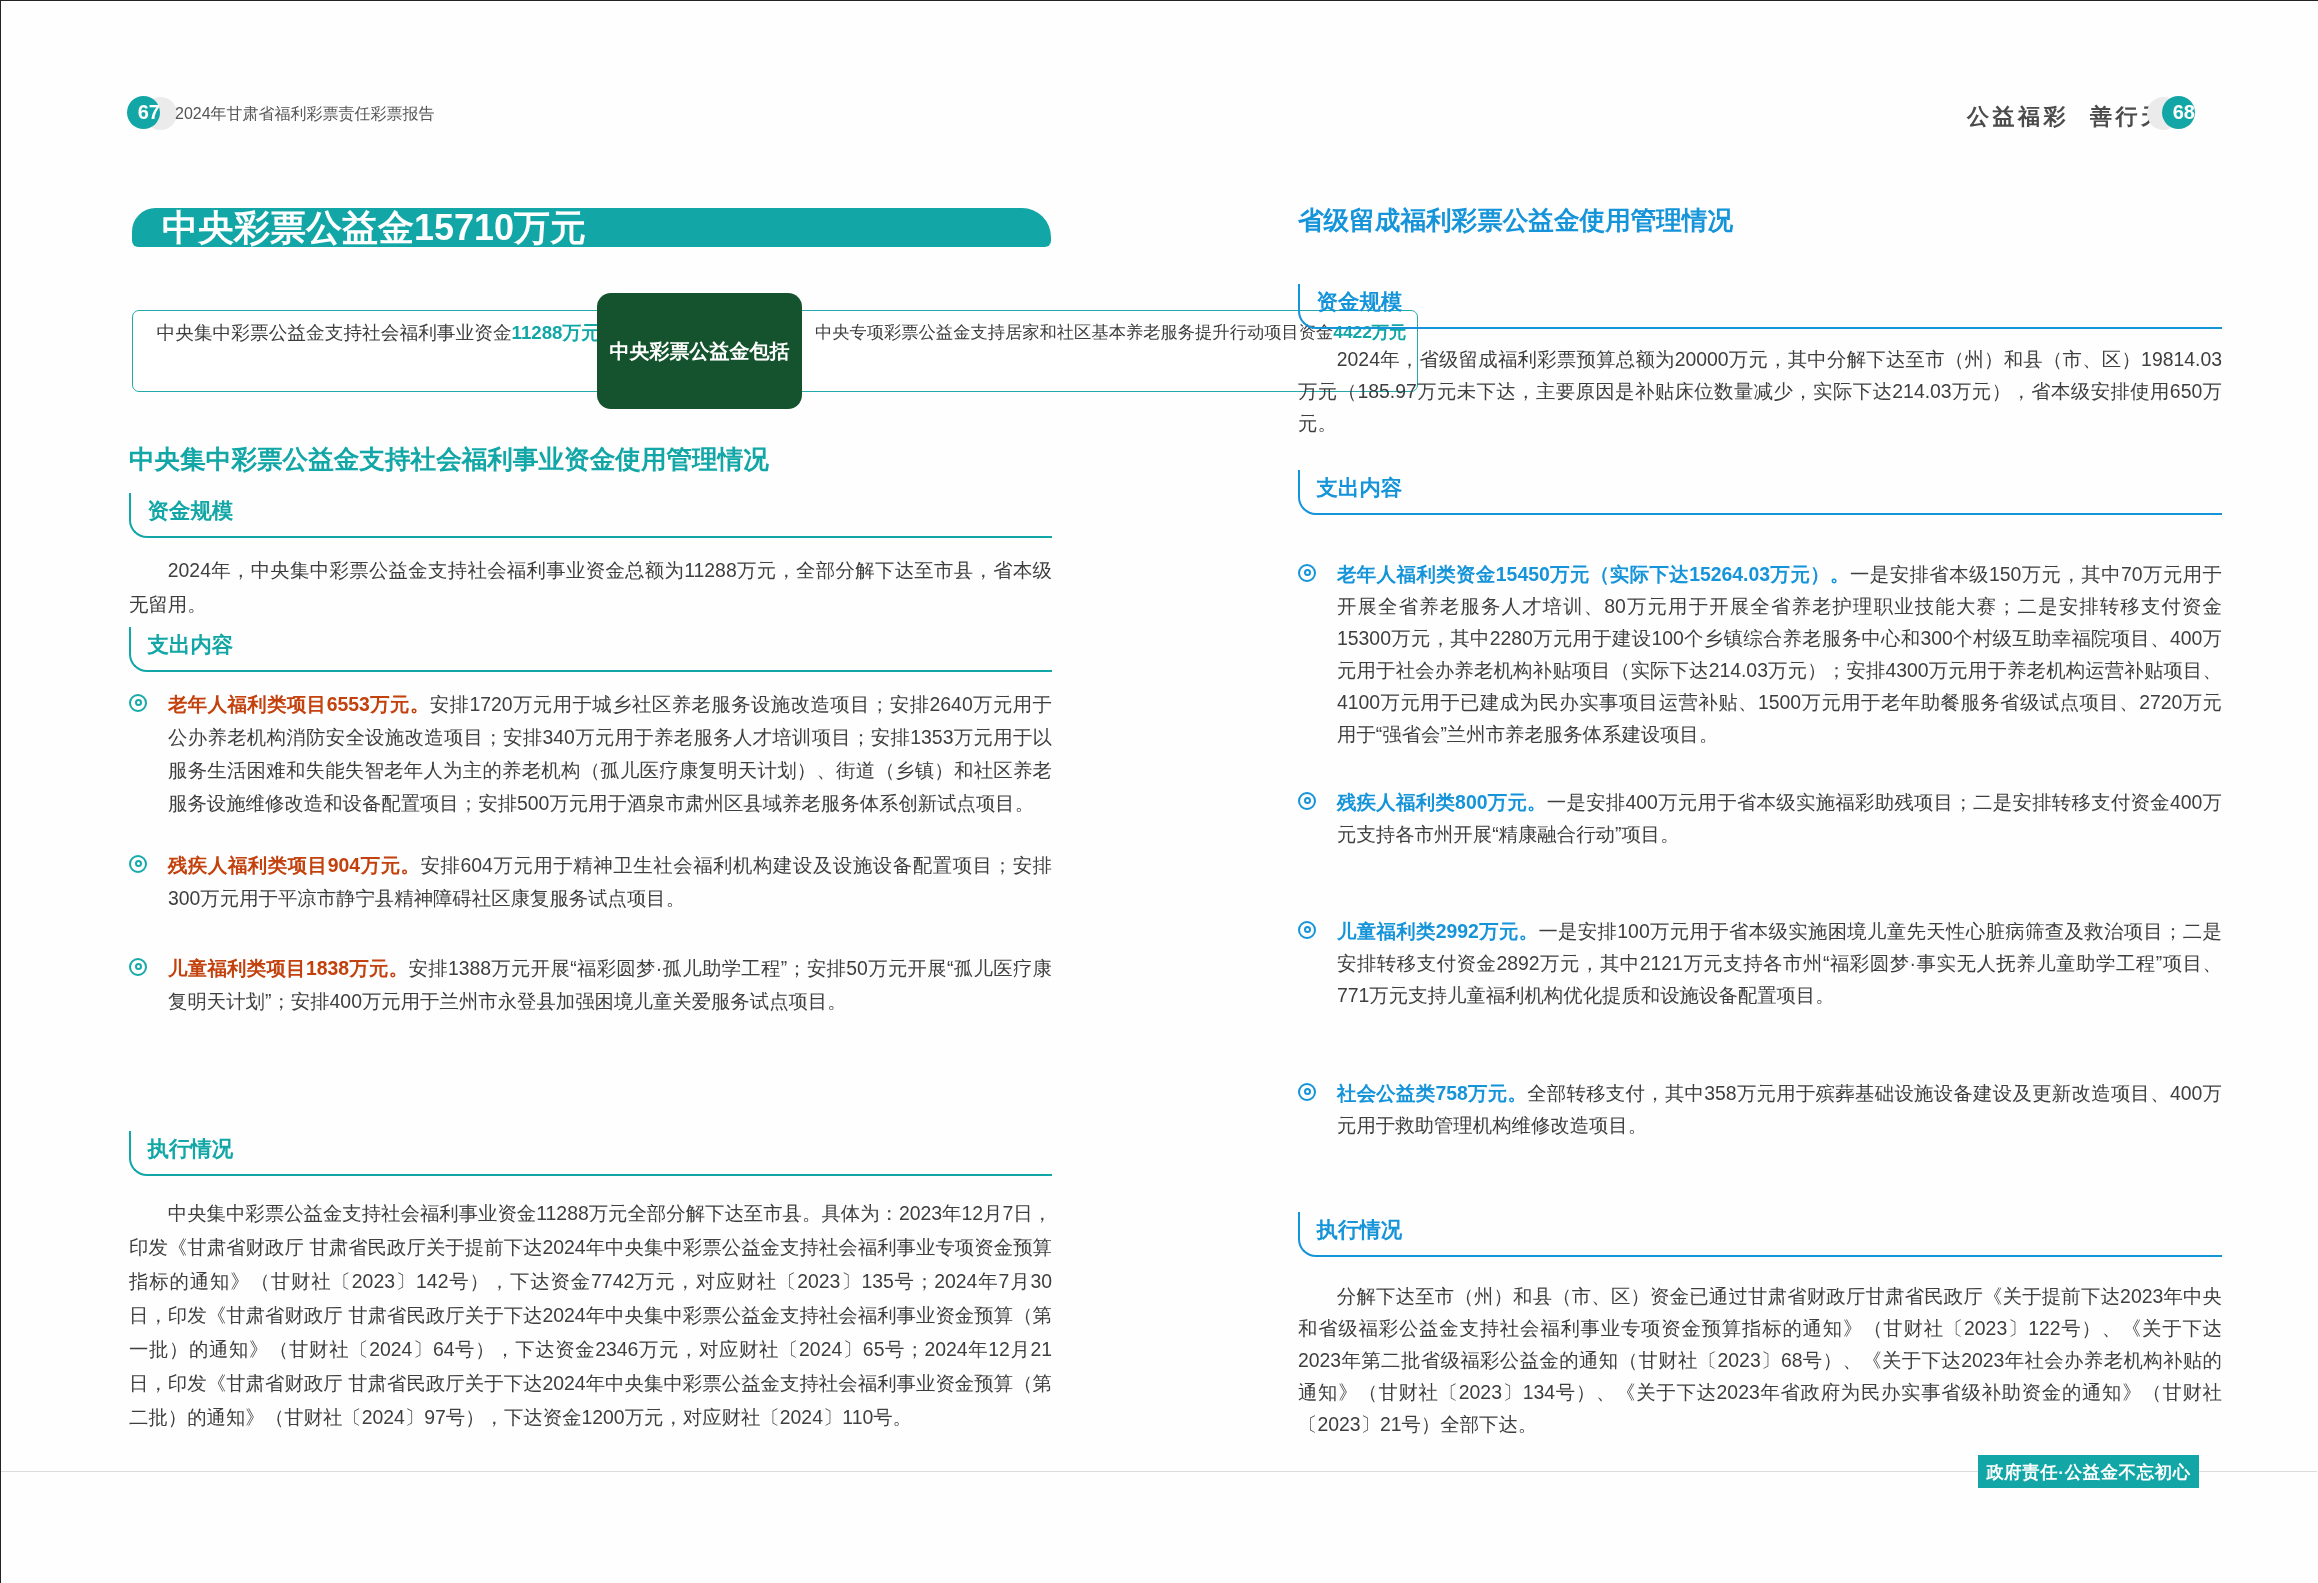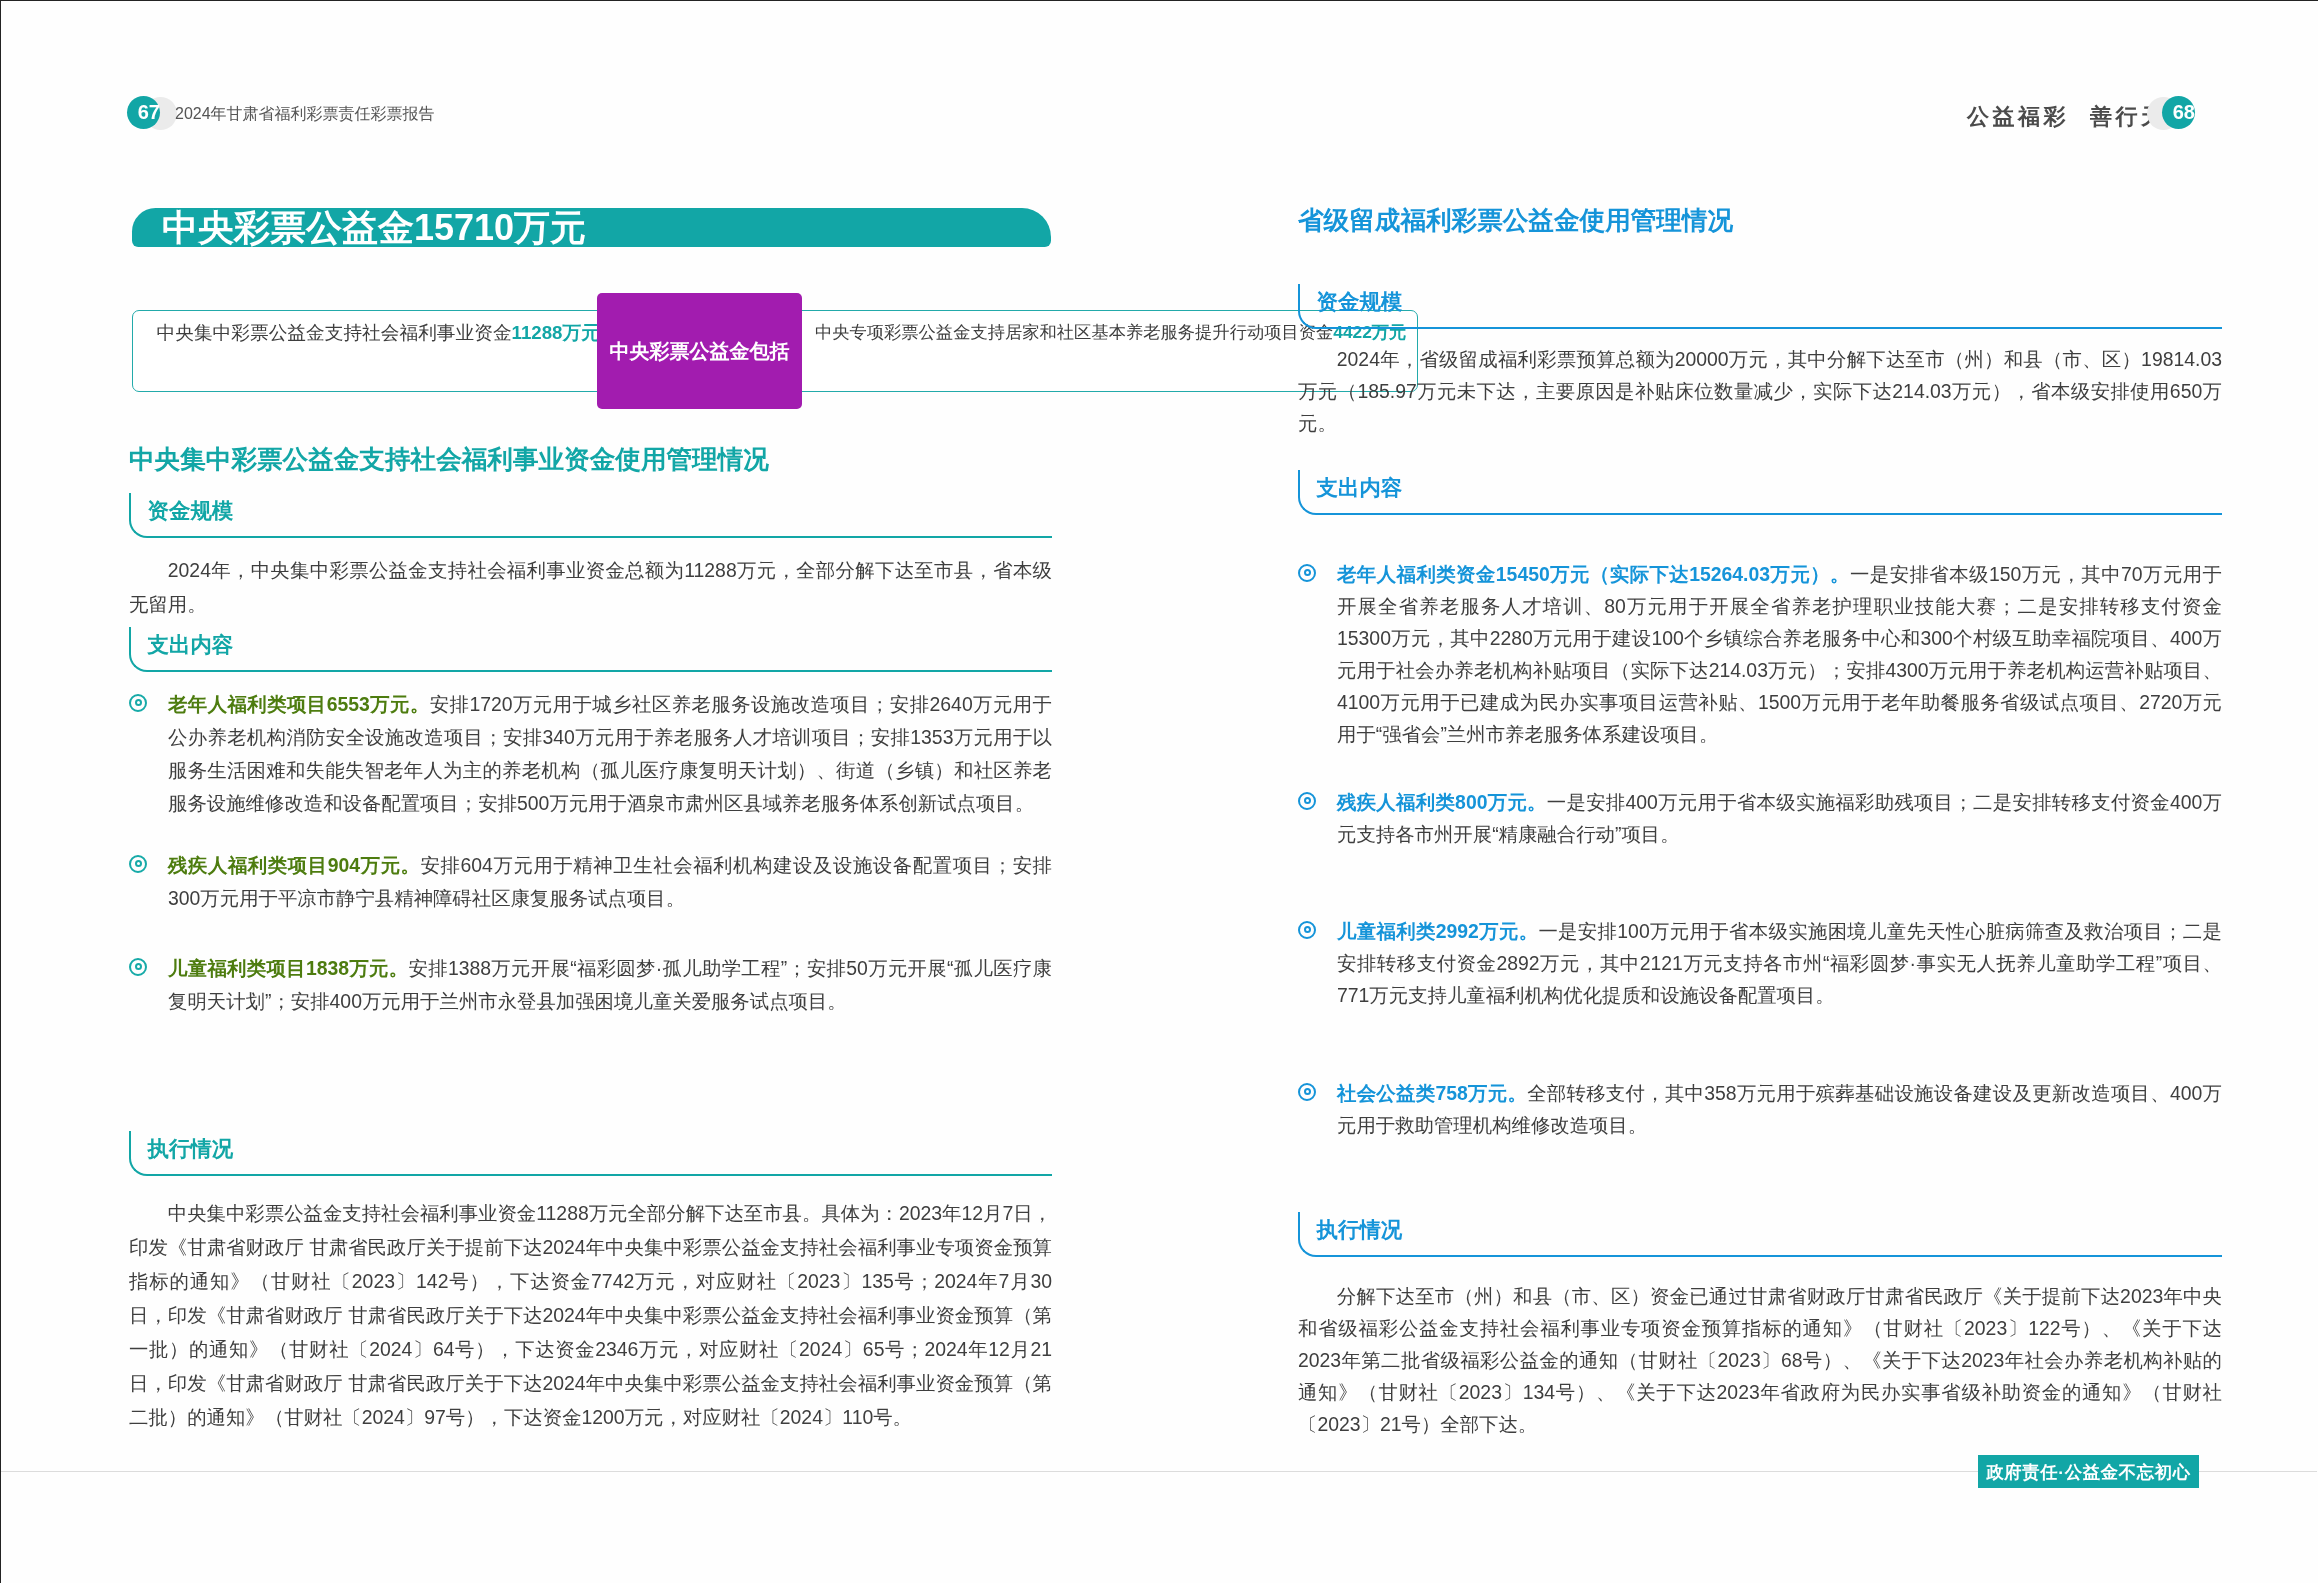--- a/index.html
+++ b/index.html
@@ -37,21 +37,21 @@
   .diagram{position:absolute;left:131px;top:292px;width:919px;height:116px;
            display:flex;align-items:center;}
   .dbox{background:#fff;border:1.4px solid #22aaaa;border-radius:7px;height:82px;
         display:flex;flex-direction:row;justify-content:center;box-sizing:border-box;
         font-size:18.7px;line-height:31px;color:#3e3e3e;}
   .dbox .boxline{white-space:nowrap;}
   .dbox-left{flex:1;margin-right:-18px;padding:5.5px 14px 5.5px 23.5px;}
   .dbox-right{flex:1.18;margin-left:-18px;padding:5.5px 11px 5.5px 30px;font-size:17.3px;}
   .dbox .amt{color:#12a6a6;font-weight:bold;}
   .dbox-center{
-    width:205px;height:116px;background:#a21caf;border-radius:5px;z-index:2;
+    width:205px;height:116px;background:#14532d;border-radius:14px;z-index:2;
     display:flex;align-items:center;justify-content:center;text-align:center;
     color:#fff;font-size:20px;font-weight:bold;padding:0 8.3px;box-sizing:border-box;flex:none;
   }
 
   
   .sec-title{position:absolute;font-size:25.6px;font-weight:bold;}
   .page-left .sec-title{color:#12a6a6;left:128px;width:923px;}
   .page-right .sec-title{color:#1594d9;left:138px;width:924px;}
 
   .subhead{position:absolute;box-sizing:border-box;
@@ -63,21 +63,21 @@
 
   .para{position:absolute;font-size:19.4px;text-align:justify;text-indent:2em;color:#3e3e3e;}
   .page-left .para{left:128px;width:923px;line-height:34px;}
   .page-right .para{left:138px;width:924px;line-height:32px;}
 
   .bullet{position:absolute;box-sizing:border-box;padding-left:39px;
           font-size:19.4px;text-align:justify;}
   .page-left .bullet{left:128px;width:923px;line-height:33px;}
   .page-right .bullet{left:138px;width:924px;line-height:32px;}
   .bullet .lead{font-weight:bold;}
-  .page-left .bullet .lead{color:#4d7c0f;}
+  .page-left .bullet .lead{color:#c2410c;}
   .page-right .bullet .lead{color:#1594d9;}
   .bullet .btext{color:#3e3e3e;}
   .bicon{position:absolute;left:0;top:5.5px;width:18px;height:18px;border-radius:50%;
          border:2.1px solid;box-sizing:border-box;display:flex;align-items:center;justify-content:center;}
   .bicon .dot{width:7px;height:7px;border-radius:50%;border:2.1px solid;box-sizing:border-box;}
   .page-left .bicon,.page-left .bicon .dot{border-color:#17aaa8;}
   .page-right .bicon,.page-right .bicon .dot{border-color:#1594d9;}
 
   
   .footer-line{position:absolute;left:0;top:1470px;width:2316px;height:1.4px;background:#dcdcdc;}

